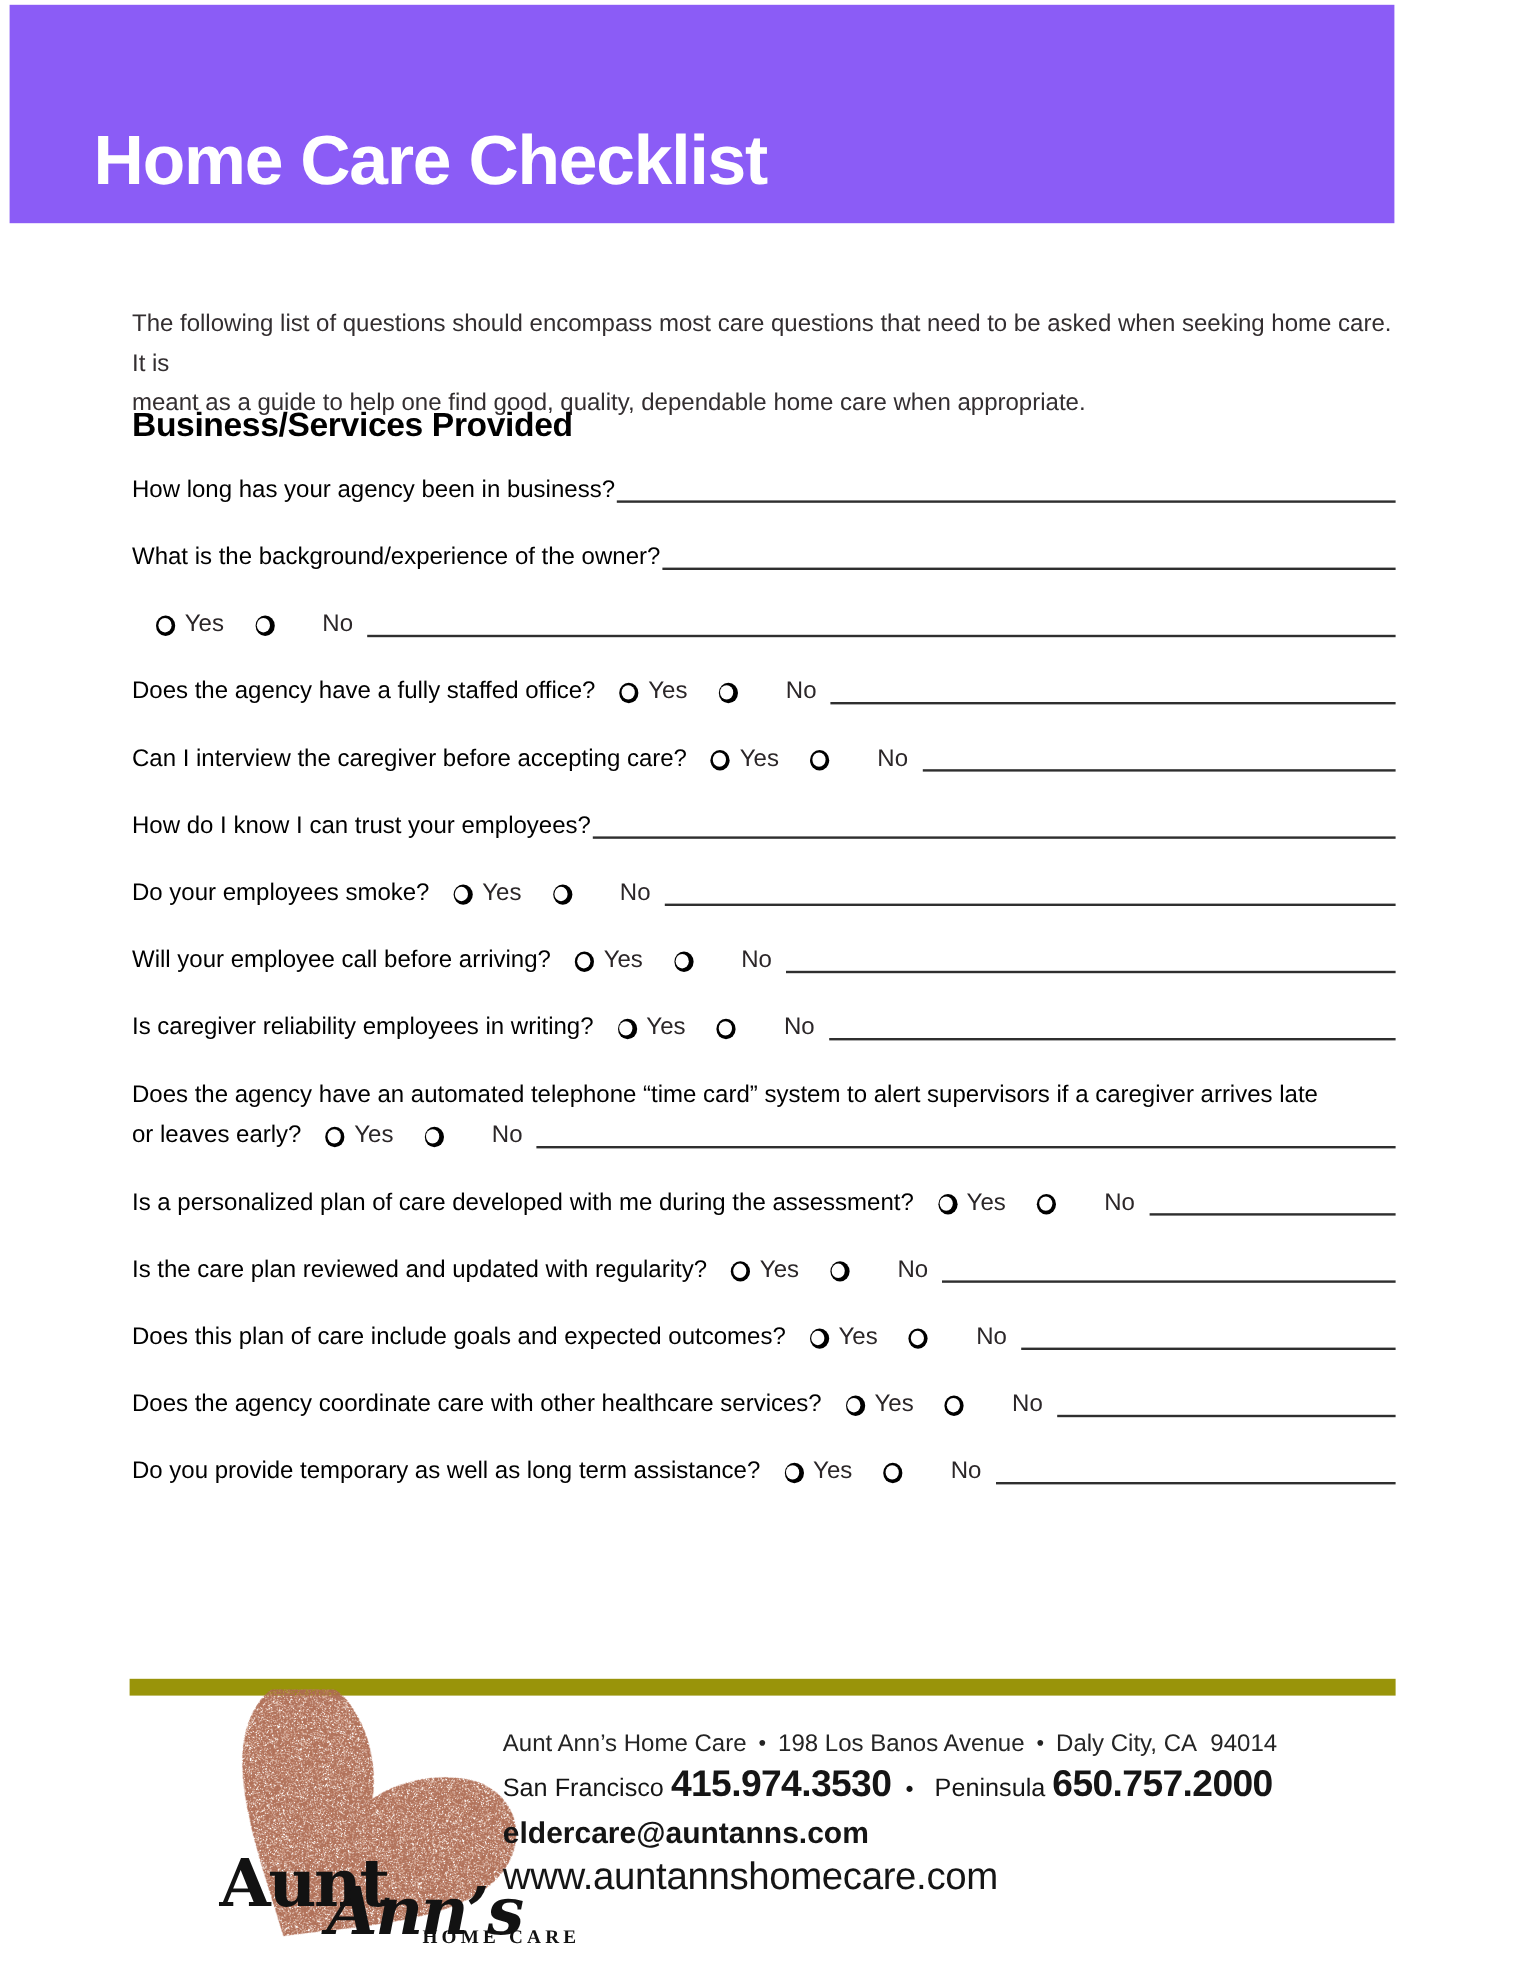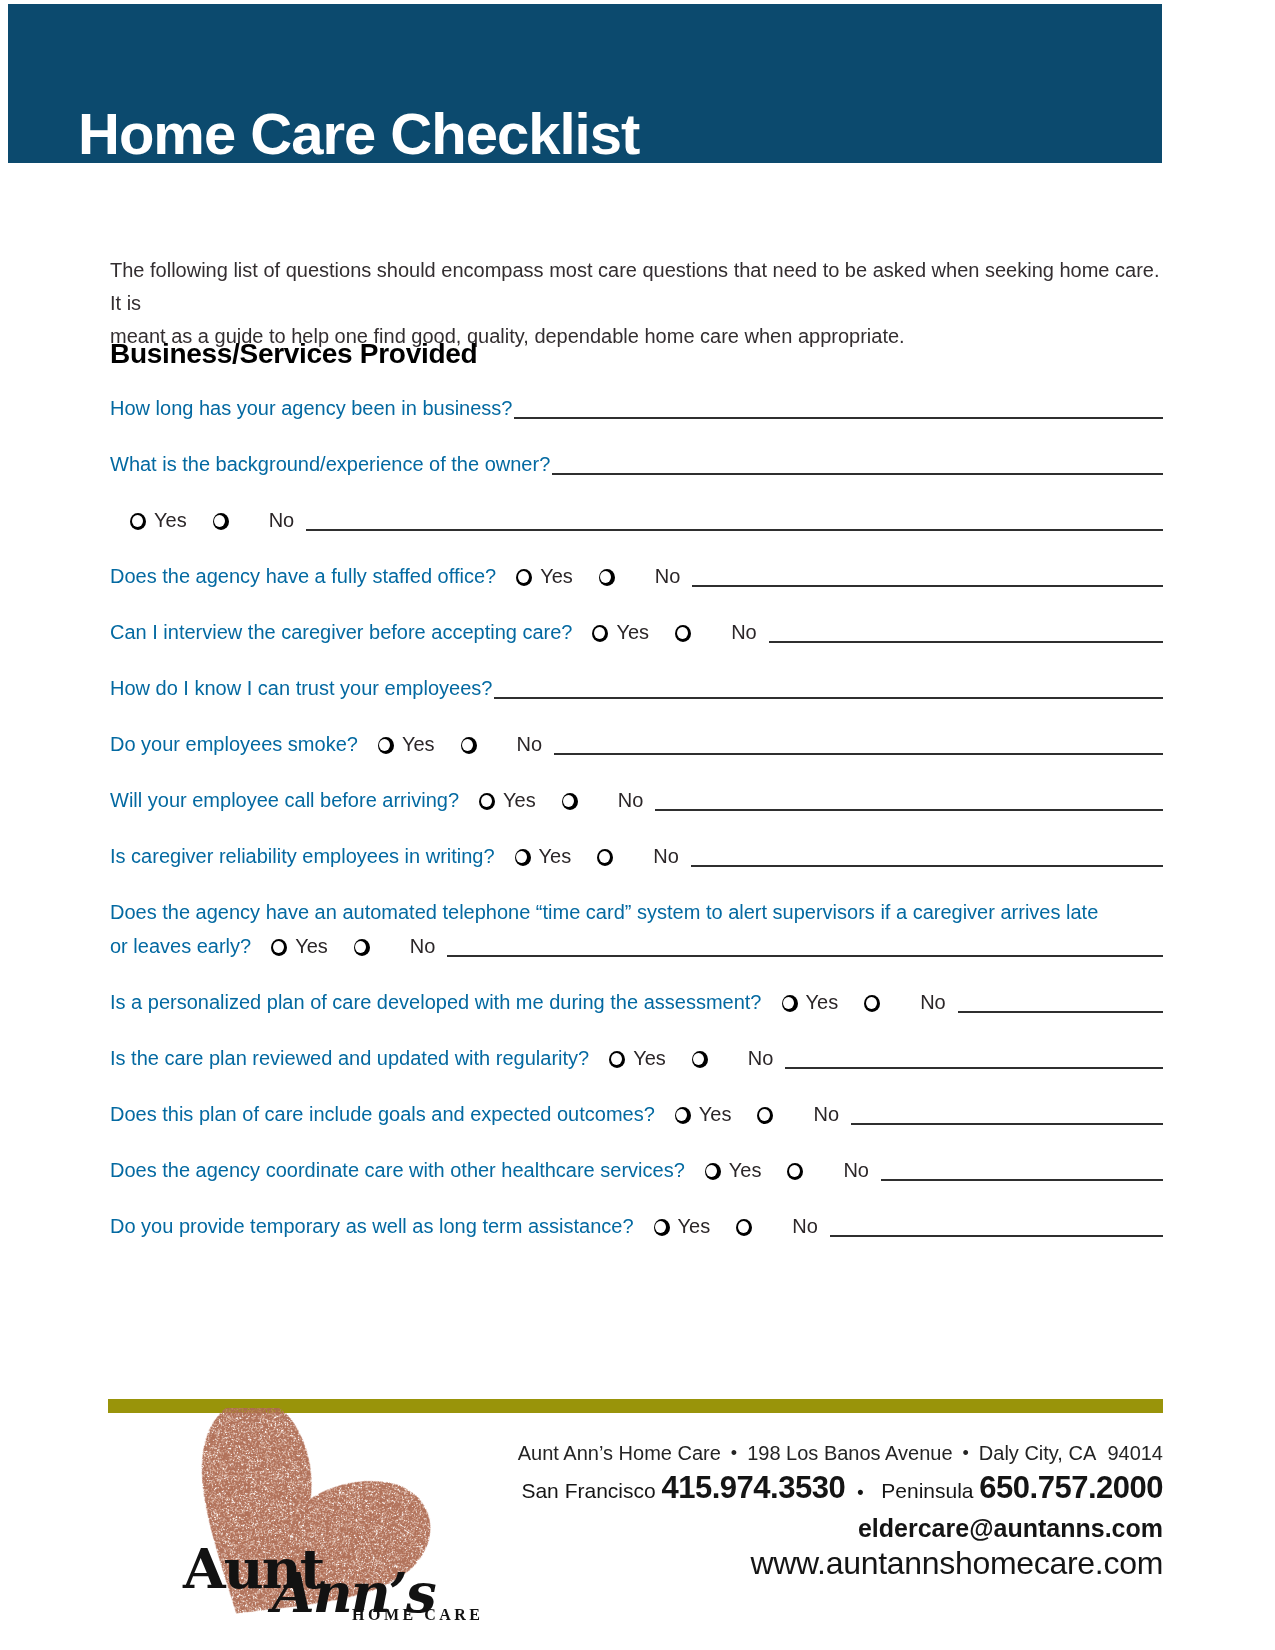--- a/index.html
+++ b/index.html
@@ -2,22 +2,22 @@
 <html><head>
 <meta charset="utf-8">
 <style>
   html,body{margin:0;padding:0;}
   body{
     width:1275px;height:1650px;position:relative;background:#ffffff;
     font-family:"Liberation Sans",sans-serif;color:#2b2628;overflow:hidden;
   }
   
   .band{
-    position:absolute;left:8px;top:4px;width:1154px;height:159px;
-    background:#0c4a6e;
+    position:absolute;left:8px;top:4px;width:1154px;height:182px;
+    background:#8b5cf6;
   }
   .page-title{
     position:absolute;left:70px;top:96px;
     font-size:58px;font-weight:bold;color:#ffffff;letter-spacing:-1px;
   }
   
   .intro{
     position:absolute;left:110px;top:254px;width:1055px;
     font-size:20px;line-height:33px;color:#332e30;
   }
@@ -27,21 +27,21 @@
   }
   
   .questions{
     position:absolute;left:110px;top:392px;width:1053px;
   }
   .q{
     display:flex;align-items:flex-end;
     font-size:20px;line-height:33px;margin-bottom:23px;white-space:nowrap;
   }
   .q-wrap-first{margin-bottom:1px;}
-  .q-text{color:#0369a1;}
+  .q-text{color:#000000;}
   .answer-line{
     flex:1;border-bottom:2px solid #2f2f2f;margin-left:2px;margin-bottom:6px;
     min-width:40px;height:1px;
   }
   .yes-no-group{display:flex;align-items:flex-end;margin-left:20px;margin-right:12px;}
   .opt{display:flex;align-items:flex-end;}
   .opt + .opt{margin-left:26px;gap:32px;}
   .dot{
     position:relative;display:inline-block;width:16px;height:17px;
     background:#000;border-radius:50%;margin-bottom:7px;margin-right:8px;
@@ -62,21 +62,21 @@
   }
   .logo-anns{
     position:absolute;left:272px;top:1560px;font-family:"DejaVu Serif",serif;
     font-style:italic;font-weight:bold;font-size:55px;color:#121212;letter-spacing:-2px;
   }
   .logo-homecare{
     position:absolute;left:352px;top:1606px;font-family:"Liberation Serif",serif;
     font-weight:bold;font-size:16px;letter-spacing:3.5px;color:#121212;
   }
   .footer-text{
-    position:absolute;left:458px;top:1440px;width:705px;text-align:right;color:#151515;
+    position:absolute;left:419px;top:1440px;width:705px;text-align:left;color:#151515;
   }
   .addr-line{font-size:20px;line-height:26px;color:#242424;}
   .addr-line .bullet{font-size:18px;padding:0 10px;position:relative;top:-1px;}
   .phone-line{margin-top:3px;line-height:36px;white-space:nowrap;}
   .phone-label{font-size:21px;}
   .phone-number{font-size:31px;font-weight:bold;letter-spacing:-0.5px;}
   .phone-line .bullet{font-size:18px;padding:0 12px;font-weight:bold;}
   .email-line{font-size:25px;font-weight:bold;line-height:30px;margin-top:2px;}
   .web-line{font-size:32px;font-weight:normal;line-height:38px;margin-top:1px;letter-spacing:-0.3px;}
 </style>

